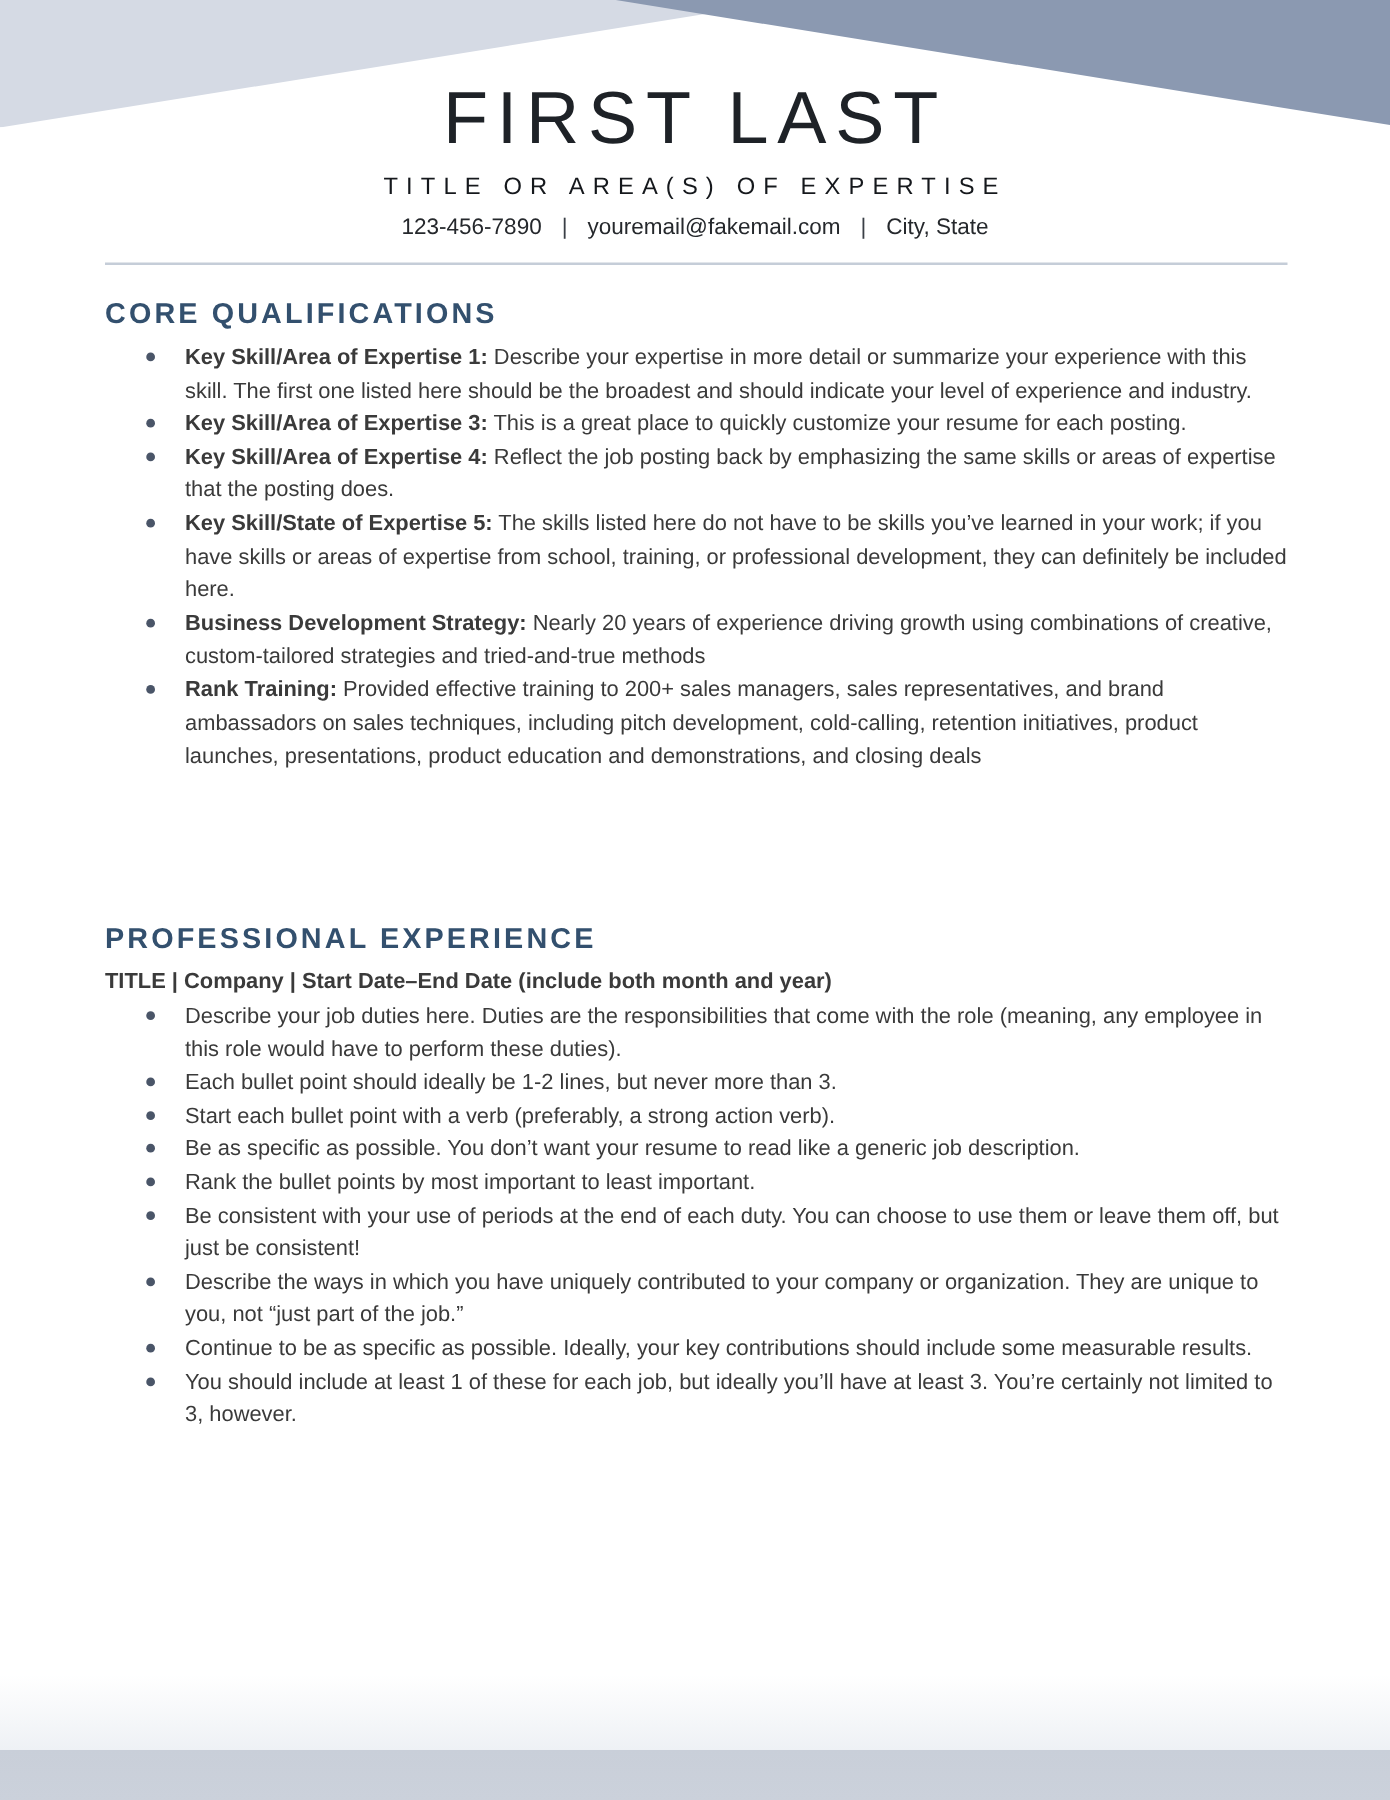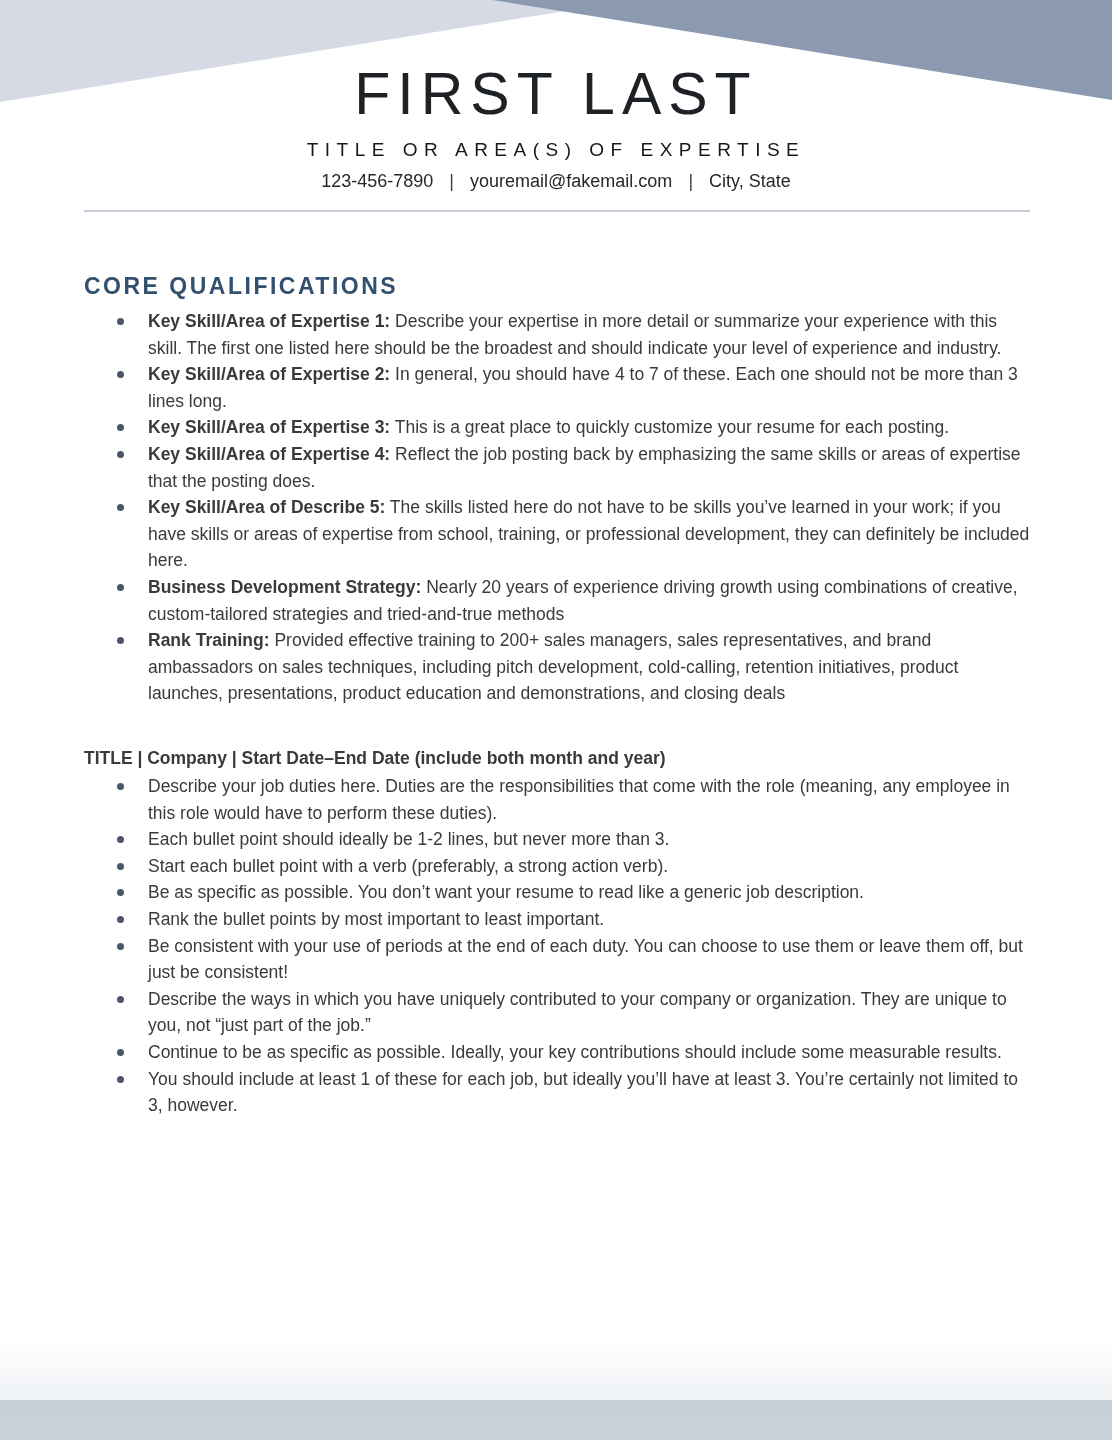--- a/index.html
+++ b/index.html
@@ -39,21 +39,21 @@
   .contact { margin-top: 10px; font-size: 18px; color: #25282c; }
   .contact .sep { margin: 0 16px; color: #3a3f46; }
 
   .divider {
     position: absolute; top: 210px; left: 84px; right: 82px; height: 2px;
     background: var(--divider, #c5cdd8);
   }
 
   
   .section { position: absolute; left: 84px; right: 80px; }
-  .section-core { top: 237px; margin-top: 36px; }
+  .section-core { top: 237px; }
   .section-pe { top: 737px; }
   .section-heading {
     margin: 0 0 9px 0; font-size: 23px; font-weight: 600;
     letter-spacing: 2.5px; color: var(--heading, #33506e); line-height: 26px;
   }
   .job-title {
     margin: 9px 0 3px 0; font-size: 17.5px; font-weight: 700;
     line-height: 24px; color: var(--body-text, #3a3a3a);
   }
   .subheading { font-size: 17.5px; line-height: 26.6px; color: var(--body-text, #3a3a3a); }
@@ -94,30 +94,30 @@
       <span>123-456-7890</span><span class="sep">|</span><span>youremail@fakemail.com</span><span class="sep">|</span><span>City, State</span>
     </div>
   </div>
 
   <div class="divider"></div>
 
   <div class="section section-core">
     <h2 class="section-heading">CORE QUALIFICATIONS</h2>
     <ul class="bullets">
         <li><span class="marker"></span><b>Key Skill/Area of Expertise 1:</b><span> Describe your expertise in more detail or summarize your experience with this skill. The first one listed here should be the broadest and should indicate your level of experience and industry.</span></li>
-        <li><span class="marker"></span><b>Key Skill/Area of Expertise 2:</b><span> In general, you should have 4 to 7 of these. Each one should not be more than 3 lines long.</span></li>
         <li><span class="marker"></span><b>Key Skill/Area of Expertise 3:</b><span> This is a great place to quickly customize your resume for each posting.</span></li>
         <li><span class="marker"></span><b>Key Skill/Area of Expertise 4:</b><span> Reflect the job posting back by emphasizing the same skills or areas of expertise that the posting does.</span></li>
-        <li><span class="marker"></span><b>Key Skill/Area of Describe 5:</b><span> The skills listed here do not have to be skills you’ve learned in your work; if you have skills or areas of expertise from school, training, or professional development, they can definitely be included here.</span></li>
+        <li><span class="marker"></span><b>Key Skill/State of Expertise 5:</b><span> The skills listed here do not have to be skills you’ve learned in your work; if you have skills or areas of expertise from school, training, or professional development, they can definitely be included here.</span></li>
         <li><span class="marker"></span><b>Business Development Strategy:</b><span> Nearly 20 years of experience driving growth using combinations of creative, custom-tailored strategies and tried-and-true methods</span></li>
         <li><span class="marker"></span><b>Rank Training:</b><span> Provided effective training to 200+ sales managers, sales representatives, and brand ambassadors on sales techniques, including pitch development, cold-calling, retention initiatives, product launches, presentations, product education and demonstrations, and closing deals</span></li>
       </ul>
   </div>
 
   <div class="section section-pe">
+    <h2 class="section-heading">PROFESSIONAL EXPERIENCE</h2>
     <div class="job-title">TITLE | Company | Start Date–End Date (include both month and year)</div>
     <ul class="bullets">
         <li><span class="marker"></span><span>Describe your job duties here. Duties are the responsibilities that come with the role (meaning, any employee in this role would have to perform these duties).</span></li>
         <li><span class="marker"></span><span>Each bullet point should ideally be 1-2 lines, but never more than 3.</span></li>
         <li><span class="marker"></span><span>Start each bullet point with a verb (preferably, a strong action verb).</span></li>
         <li><span class="marker"></span><span>Be as specific as possible. You don’t want your resume to read like a generic job description.</span></li>
         <li><span class="marker"></span><span>Rank the bullet points by most important to least important.</span></li>
         <li><span class="marker"></span><span>Be consistent with your use of periods at the end of each duty. You can choose to use them or leave them off, but just be consistent!</span></li>
       </ul>
     <ul class="bullets">

